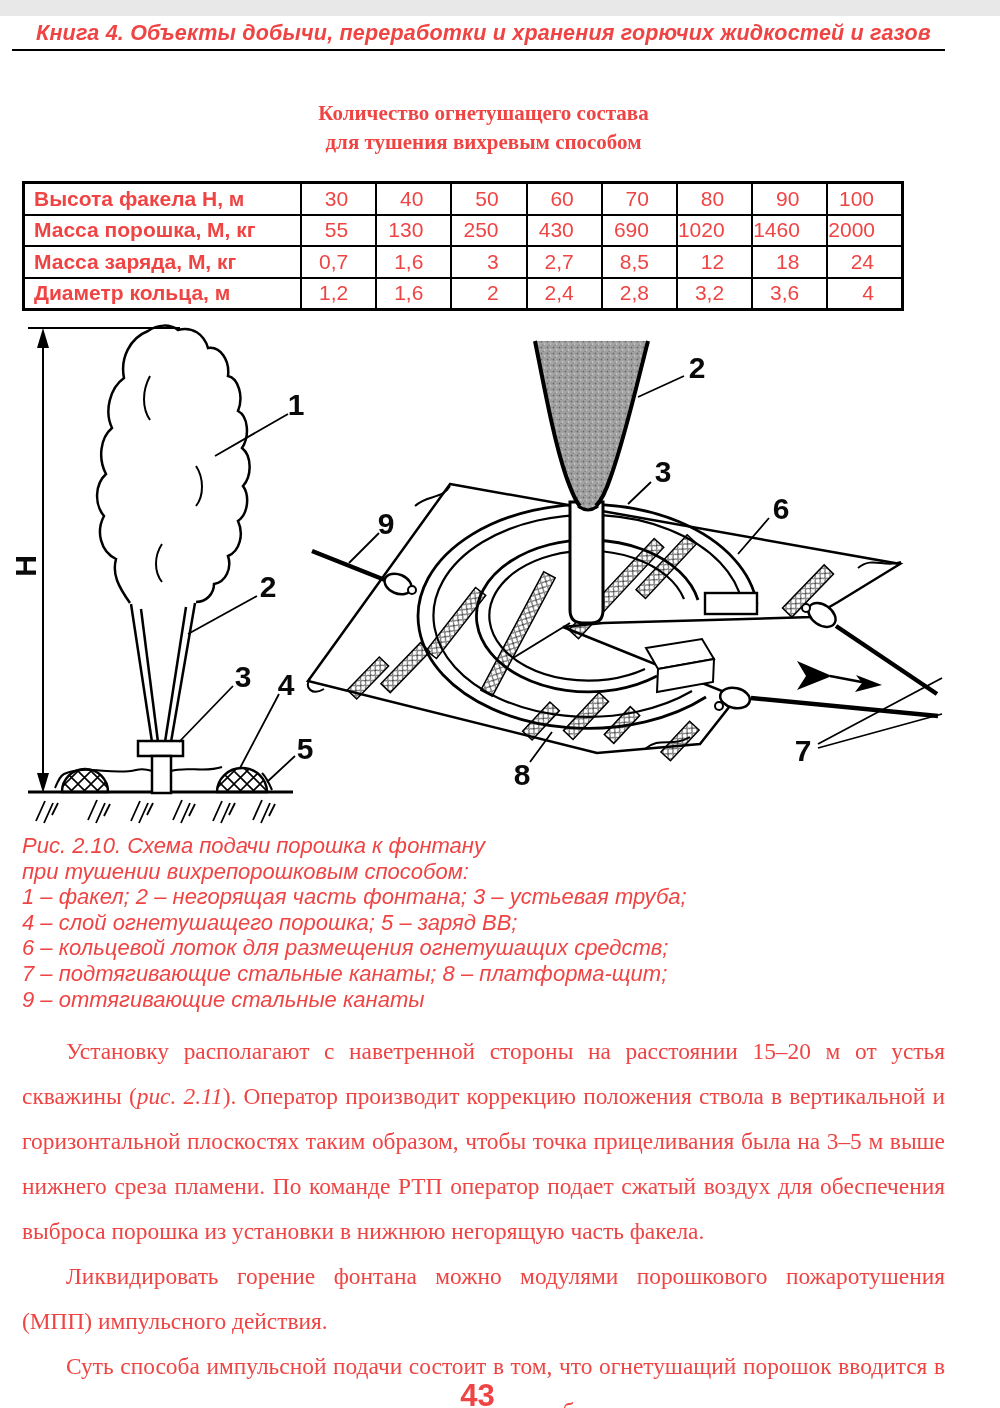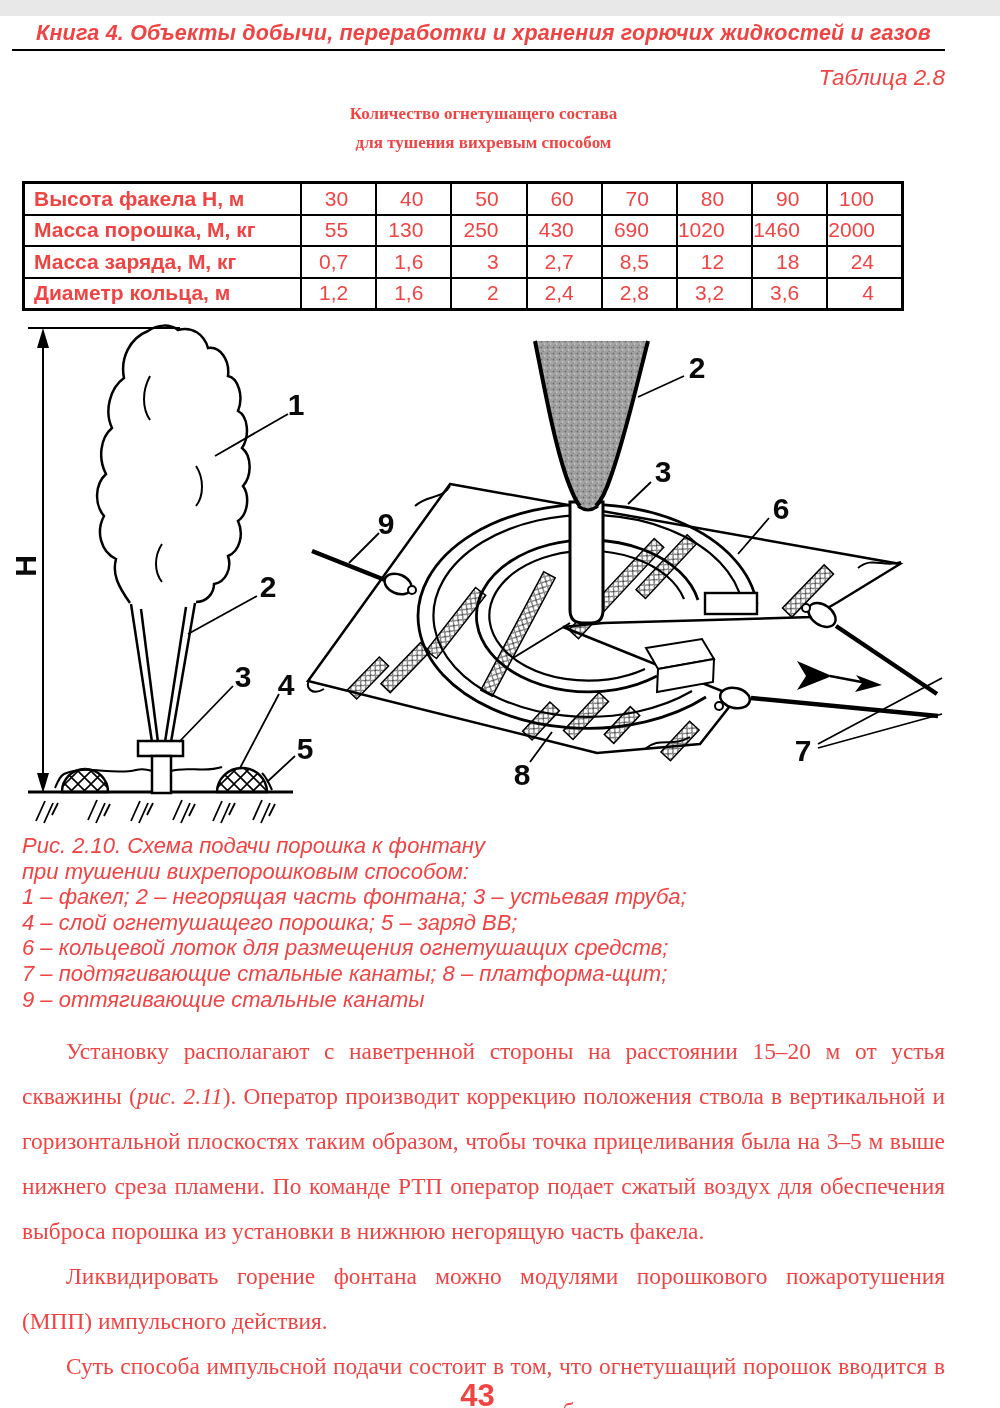--- a/index.html
+++ b/index.html
@@ -13,21 +13,21 @@
     font-family:"Liberation Sans",sans-serif;font-style:italic;font-weight:bold;
     font-size:21.5px;letter-spacing:.2px;white-space:nowrap;
   }
   .head-rule{position:absolute;top:33px;left:12px;width:933px;border-top:2.6px solid #000;}
   .table-ref{
     position:absolute;top:49px;left:22px;width:923px;text-align:right;
     font-style:italic;font-size:22.5px;
   }
   .tbl-title{
     position:absolute;top:83px;left:22px;width:923px;text-align:center;
-    font-family:"Liberation Serif",serif;font-weight:bold;font-size:17px;line-height:29px;
+    font-family:"Liberation Serif",serif;font-weight:bold;font-size:21px;line-height:29px;
   }
   table.data{
     position:absolute;top:165px;left:22px;width:882px;border-collapse:collapse;
     table-layout:fixed;border:3px solid #000;
   }
   table.data td,table.data th{
     border:2px solid #000;height:29.5px;font-size:21px;padding:0;
     font-family:"Liberation Sans",sans-serif;overflow:hidden;white-space:nowrap;
   }
   table.data th{font-weight:bold;text-align:left;padding-left:9px;width:266px;}
@@ -49,21 +49,20 @@
   }
   svg text.lbl{font-family:"Liberation Sans",sans-serif;font-weight:bold;font-size:30px;fill:#0a0a0a;}
 </style>
 </head>
 <body>
 
 <div class="page">
 
   <div class="running-head">Книга 4. Объекты добычи, переработки и хранения горючих жидкостей и газов</div>
   <div class="head-rule"></div>
-  <div class="table-ref">Таблица 2.8</div>
   <div class="tbl-title">
     <div>Количество огнетушащего состава</div>
     <div>для тушения вихревым способом</div>
   </div>
 
   <table class="data">
     <tbody>
       <tr>
         <th>Высота факела Н, м</th>
         <td>30</td>

